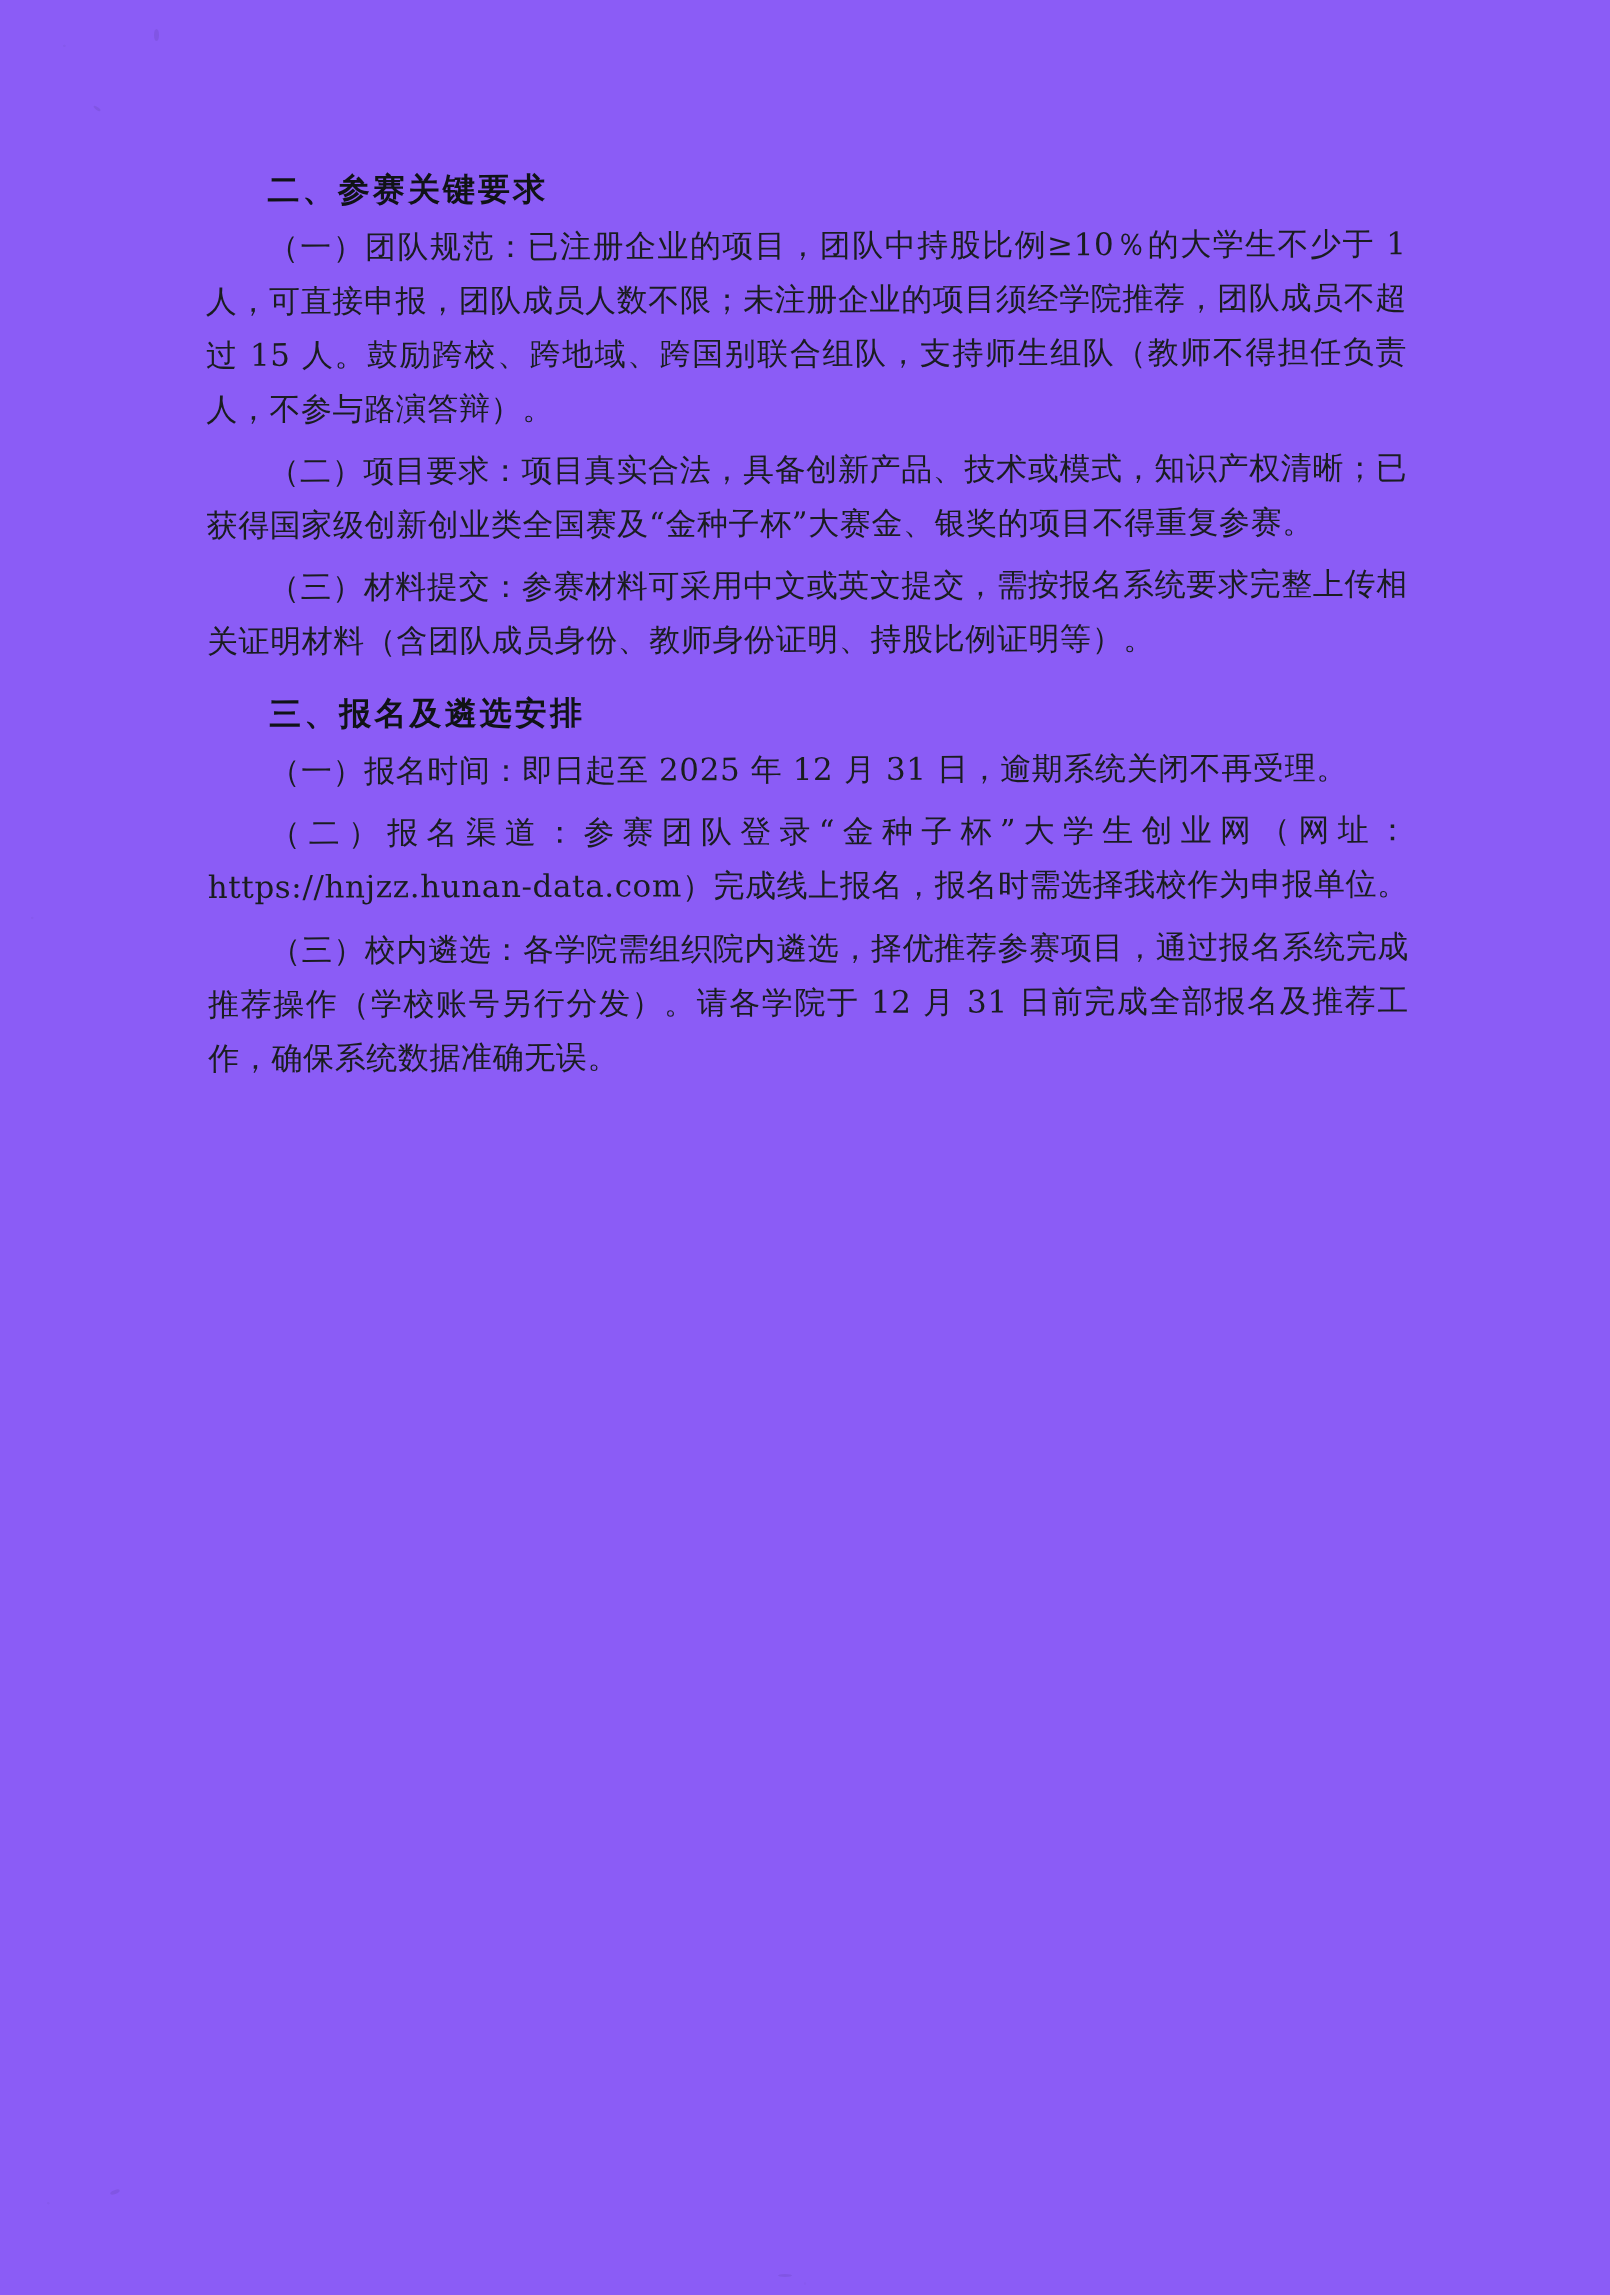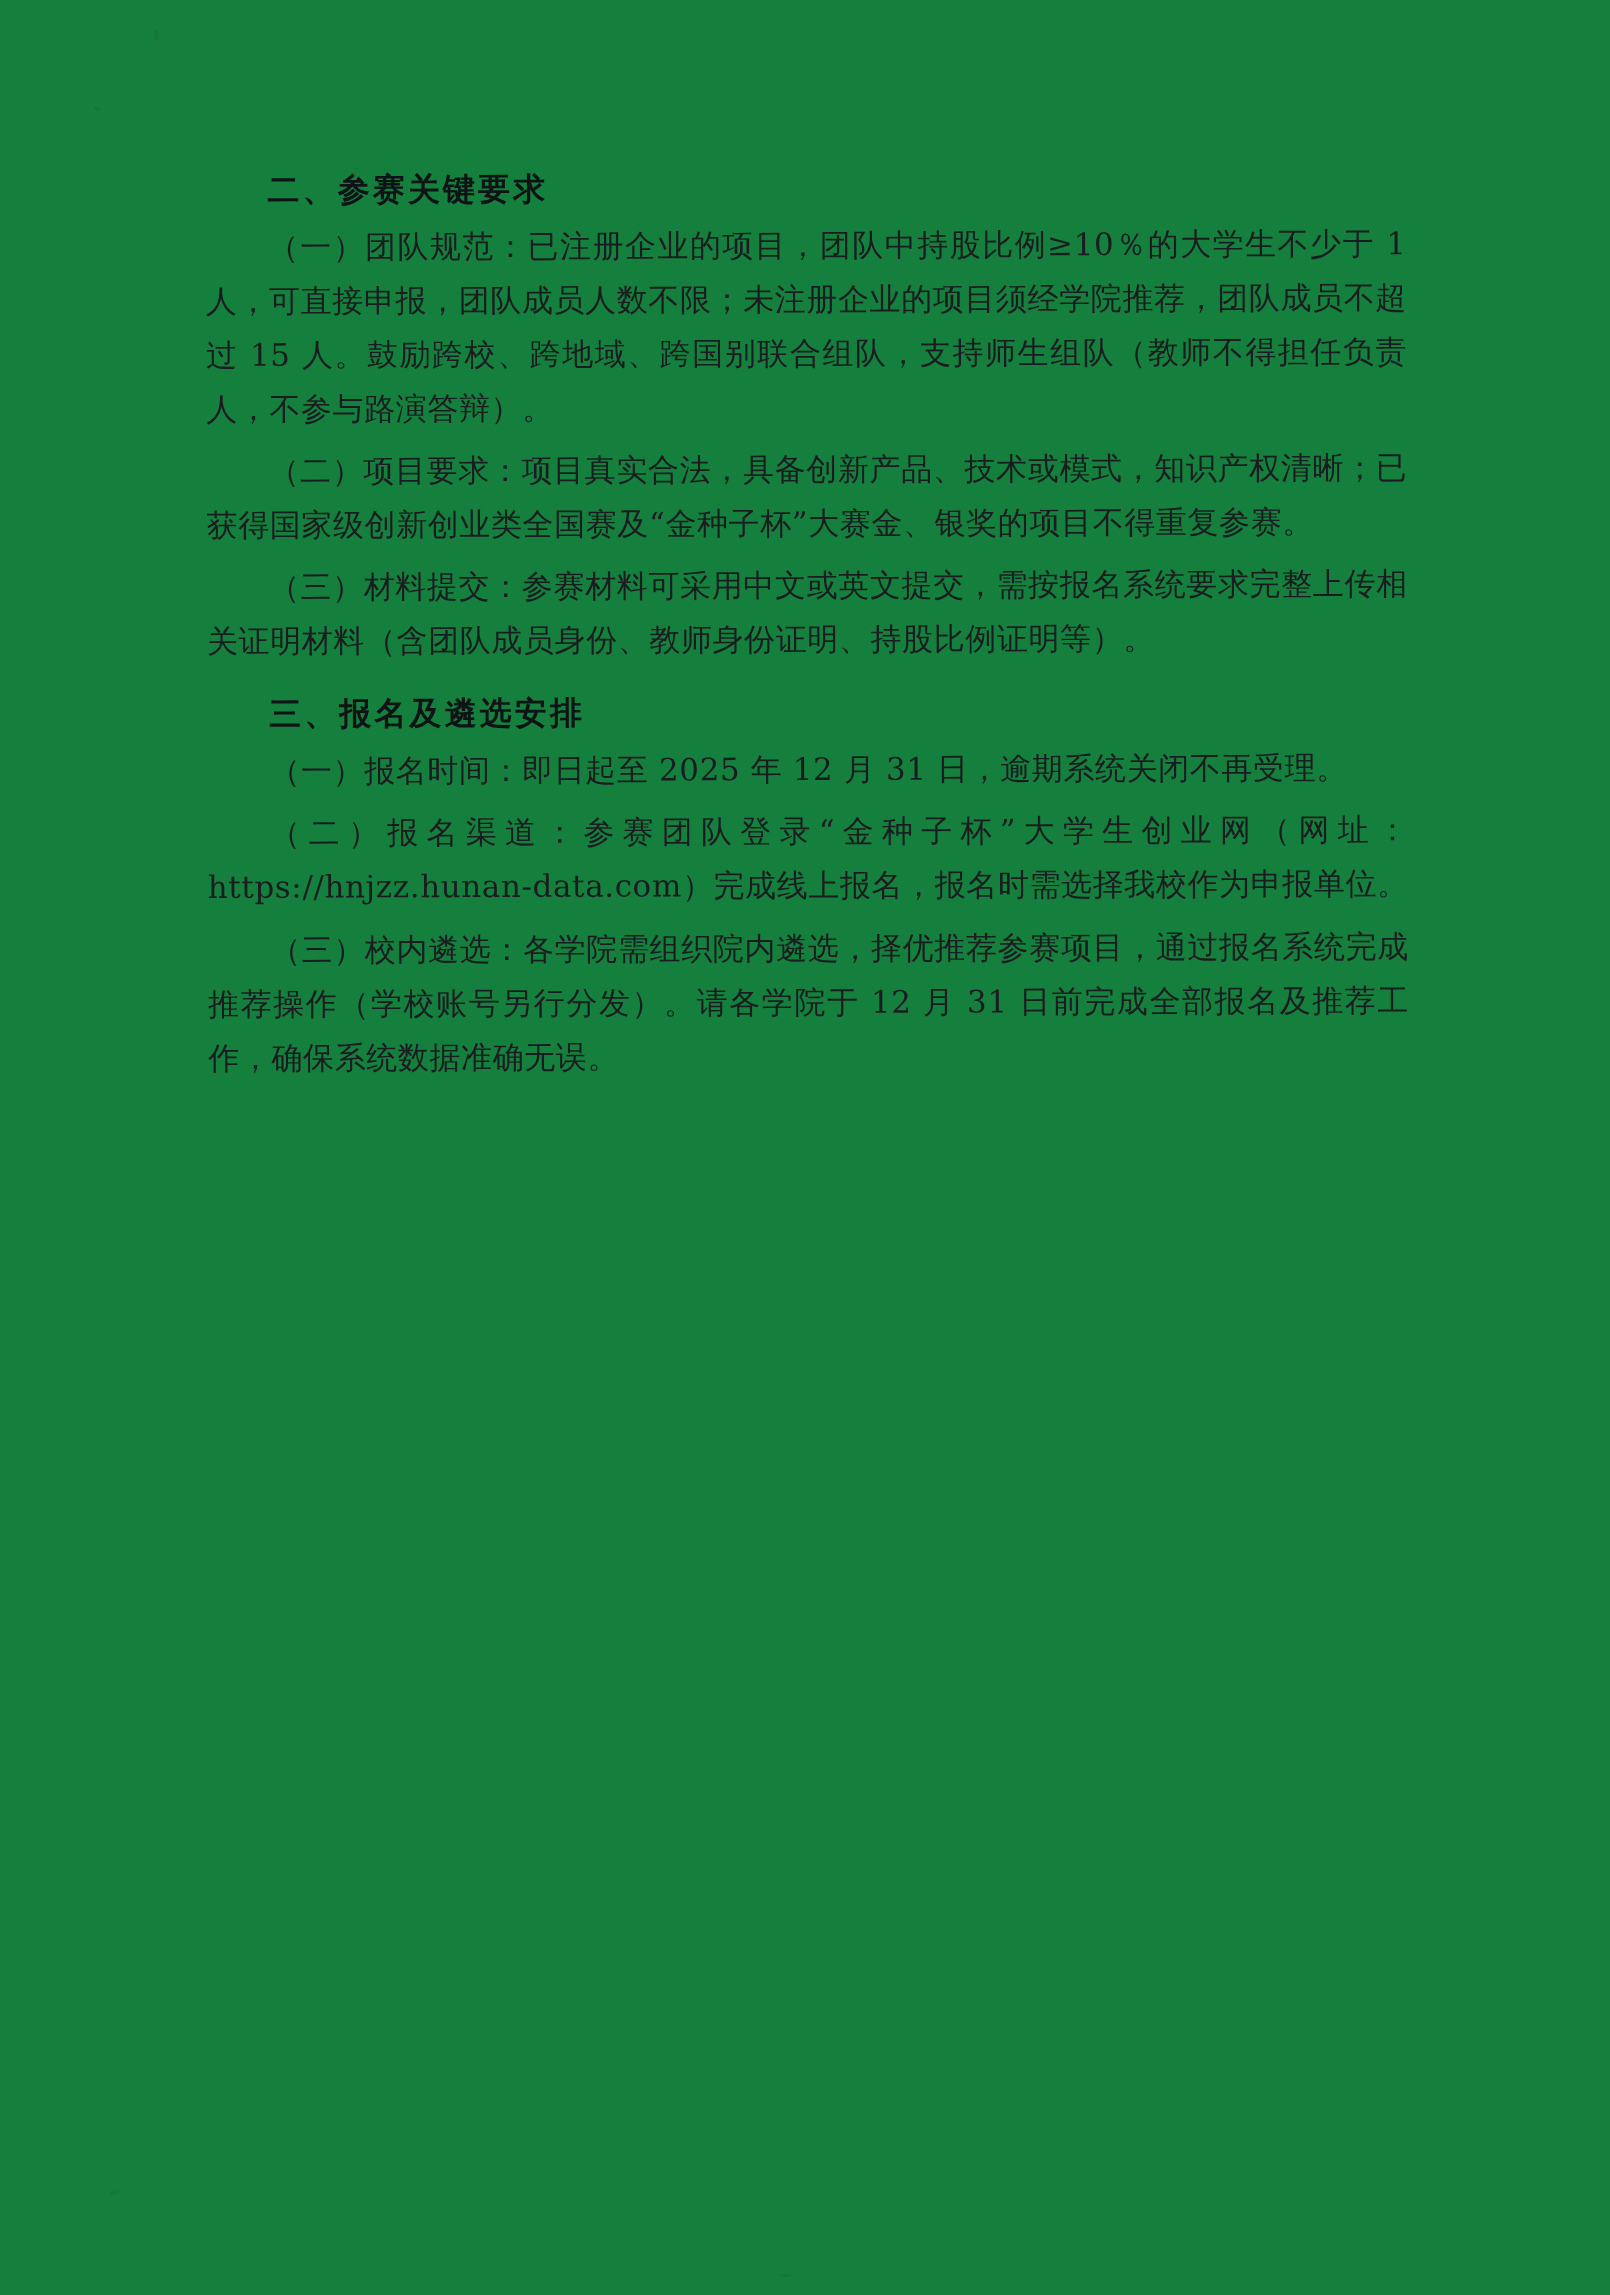--- a/index.html
+++ b/index.html
@@ -11,21 +11,21 @@
     width: 1610px;
     height: 2295px;
     position: relative;
     font-family: "DejaVu Serif", "Liberation Serif", serif;
     overflow: hidden;
   }
   
   .page {
     position: absolute;
     inset: 0;
-    background: #15803d;
+    background: #8b5cf6;
   }
   .scan-noise {
     position: absolute;
     inset: 0;
     pointer-events: none;
     background:
       radial-gradient(circle at 4% 2%, rgba(0,0,0,0.035) 0 1px, rgba(0,0,0,0) 1.6px),
       radial-gradient(circle at 2% 40%, rgba(0,0,0,0.03) 0 1px, rgba(0,0,0,0) 1.6px),
       radial-gradient(circle at 3% 96%, rgba(0,0,0,0.03) 0 1px, rgba(0,0,0,0) 1.6px),
       radial-gradient(circle at 50% 99.5%, rgba(0,0,0,0.02) 0 1px, rgba(0,0,0,0) 1.6px);

